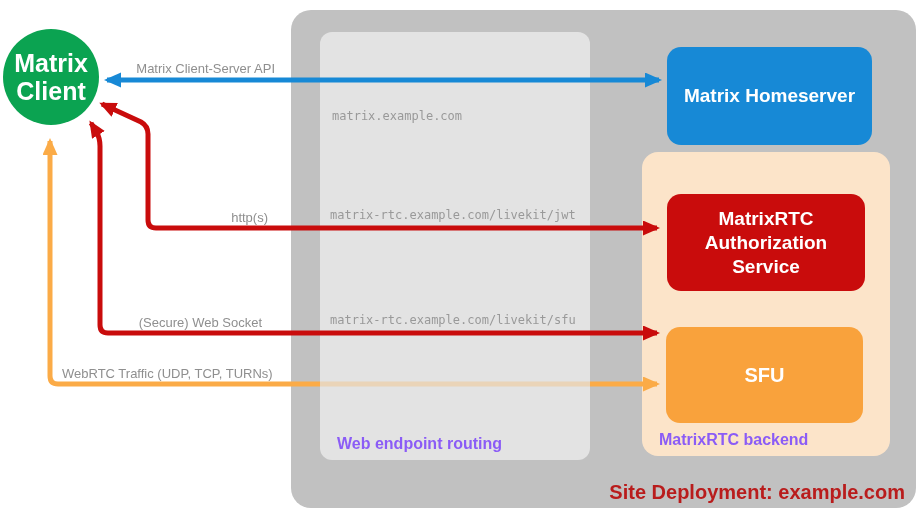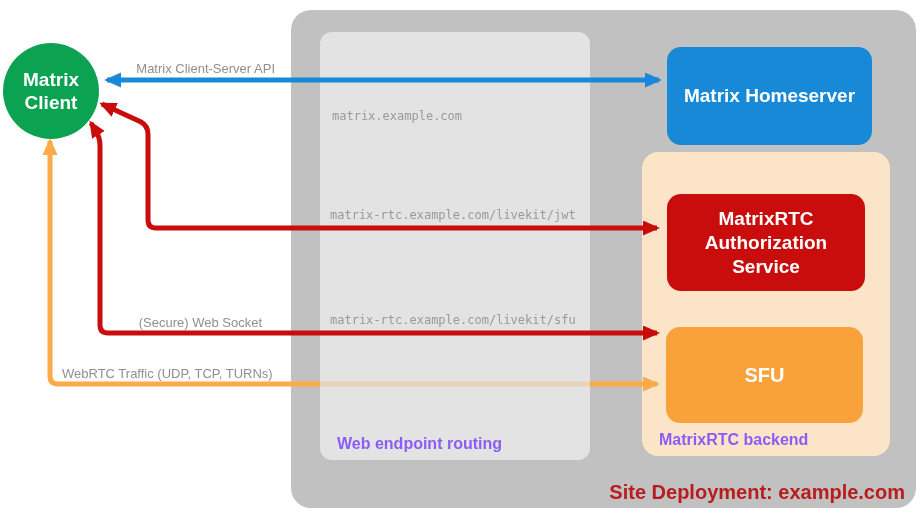--- a/index.html
+++ b/index.html
@@ -14,23 +14,23 @@
   #peach-box{left:642px;top:152px;width:248px;height:304px;border-radius:16px;background:#fce4c9;}
   
   .node{
     display:flex;align-items:center;justify-content:center;text-align:center;
     color:#ffffff;font-weight:bold;font-size:19px;line-height:24px;border-radius:14px;margin-top:16px;
   }
   #homeserver{left:667px;top:31px;width:205px;height:98px;background:#1789d6;}
   #auth-service{left:667px;top:178px;width:198px;height:97px;background:#c90c0c;padding:0 20px;box-sizing:border-box;}
   #sfu{left:666px;top:311px;width:197px;height:96px;background:#f9a23c;font-size:20px;}
   #client-circle{
-    left:3px;top:43px;width:96px;height:96px;border-radius:50%;background:#0ba351;
+    left:3px;top:29px;width:96px;height:96px;border-radius:50%;background:#0ba351;
     display:flex;align-items:center;justify-content:center;text-align:center;
-    color:#fff;font-weight:bold;font-size:19px;line-height:23px;padding:0 12px;box-sizing:content-box;
+    color:#fff;font-weight:bold;font-size:25px;line-height:28px;padding:0 12px;box-sizing:content-box;
     width:72px; 
   }
   
   #arrows{left:0;top:0;width:921px;height:524px;pointer-events:none;}
   
   .conn-label{font-size:13px;color:#8f8f8f;white-space:nowrap;}
   .mono{font-family:"DejaVu Sans Mono","Liberation Mono",monospace;font-size:12px;color:#999999;white-space:nowrap;}
   .caption{font-weight:bold;font-size:16px;color:#8b5cf6;white-space:nowrap;}
   #api-label{left:95px;top:61px;width:180px;text-align:right;}
   #host-label{left:332px;top:61px;margin-top:48px;}
@@ -85,20 +85,21 @@
     <span>MatrixRTC Authorization Service</span>
   </div>
   <div class="abs node" id="sfu">
     <span>SFU</span>
   </div>
   <div class="abs" id="client-circle">
     <span>Matrix Client</span>
   </div>
 
   <div class="abs conn-label" id="api-label">Matrix Client-Server API</div>
+  <div class="abs conn-label" id="http-label">http(s)</div>
   <div class="abs conn-label" id="webrtc-label">WebRTC Traffic (UDP, TCP, TURNs)</div>
   <div class="abs conn-label" id="ws-label">(Secure) Web Socket</div>
 
   <div class="abs mono" id="host-label">matrix.example.com</div>
   <div class="abs mono" id="sfupath-label">matrix-rtc.example.com/livekit/sfu</div>
   <div class="abs mono" id="jwt-label">matrix-rtc.example.com/livekit/jwt</div>
 
   <div class="abs caption" id="routing-caption">Web endpoint routing</div>
   <div class="abs caption" id="backend-caption">MatrixRTC backend</div>
   <div class="abs" id="site-caption">Site Deployment: example.com</div>

